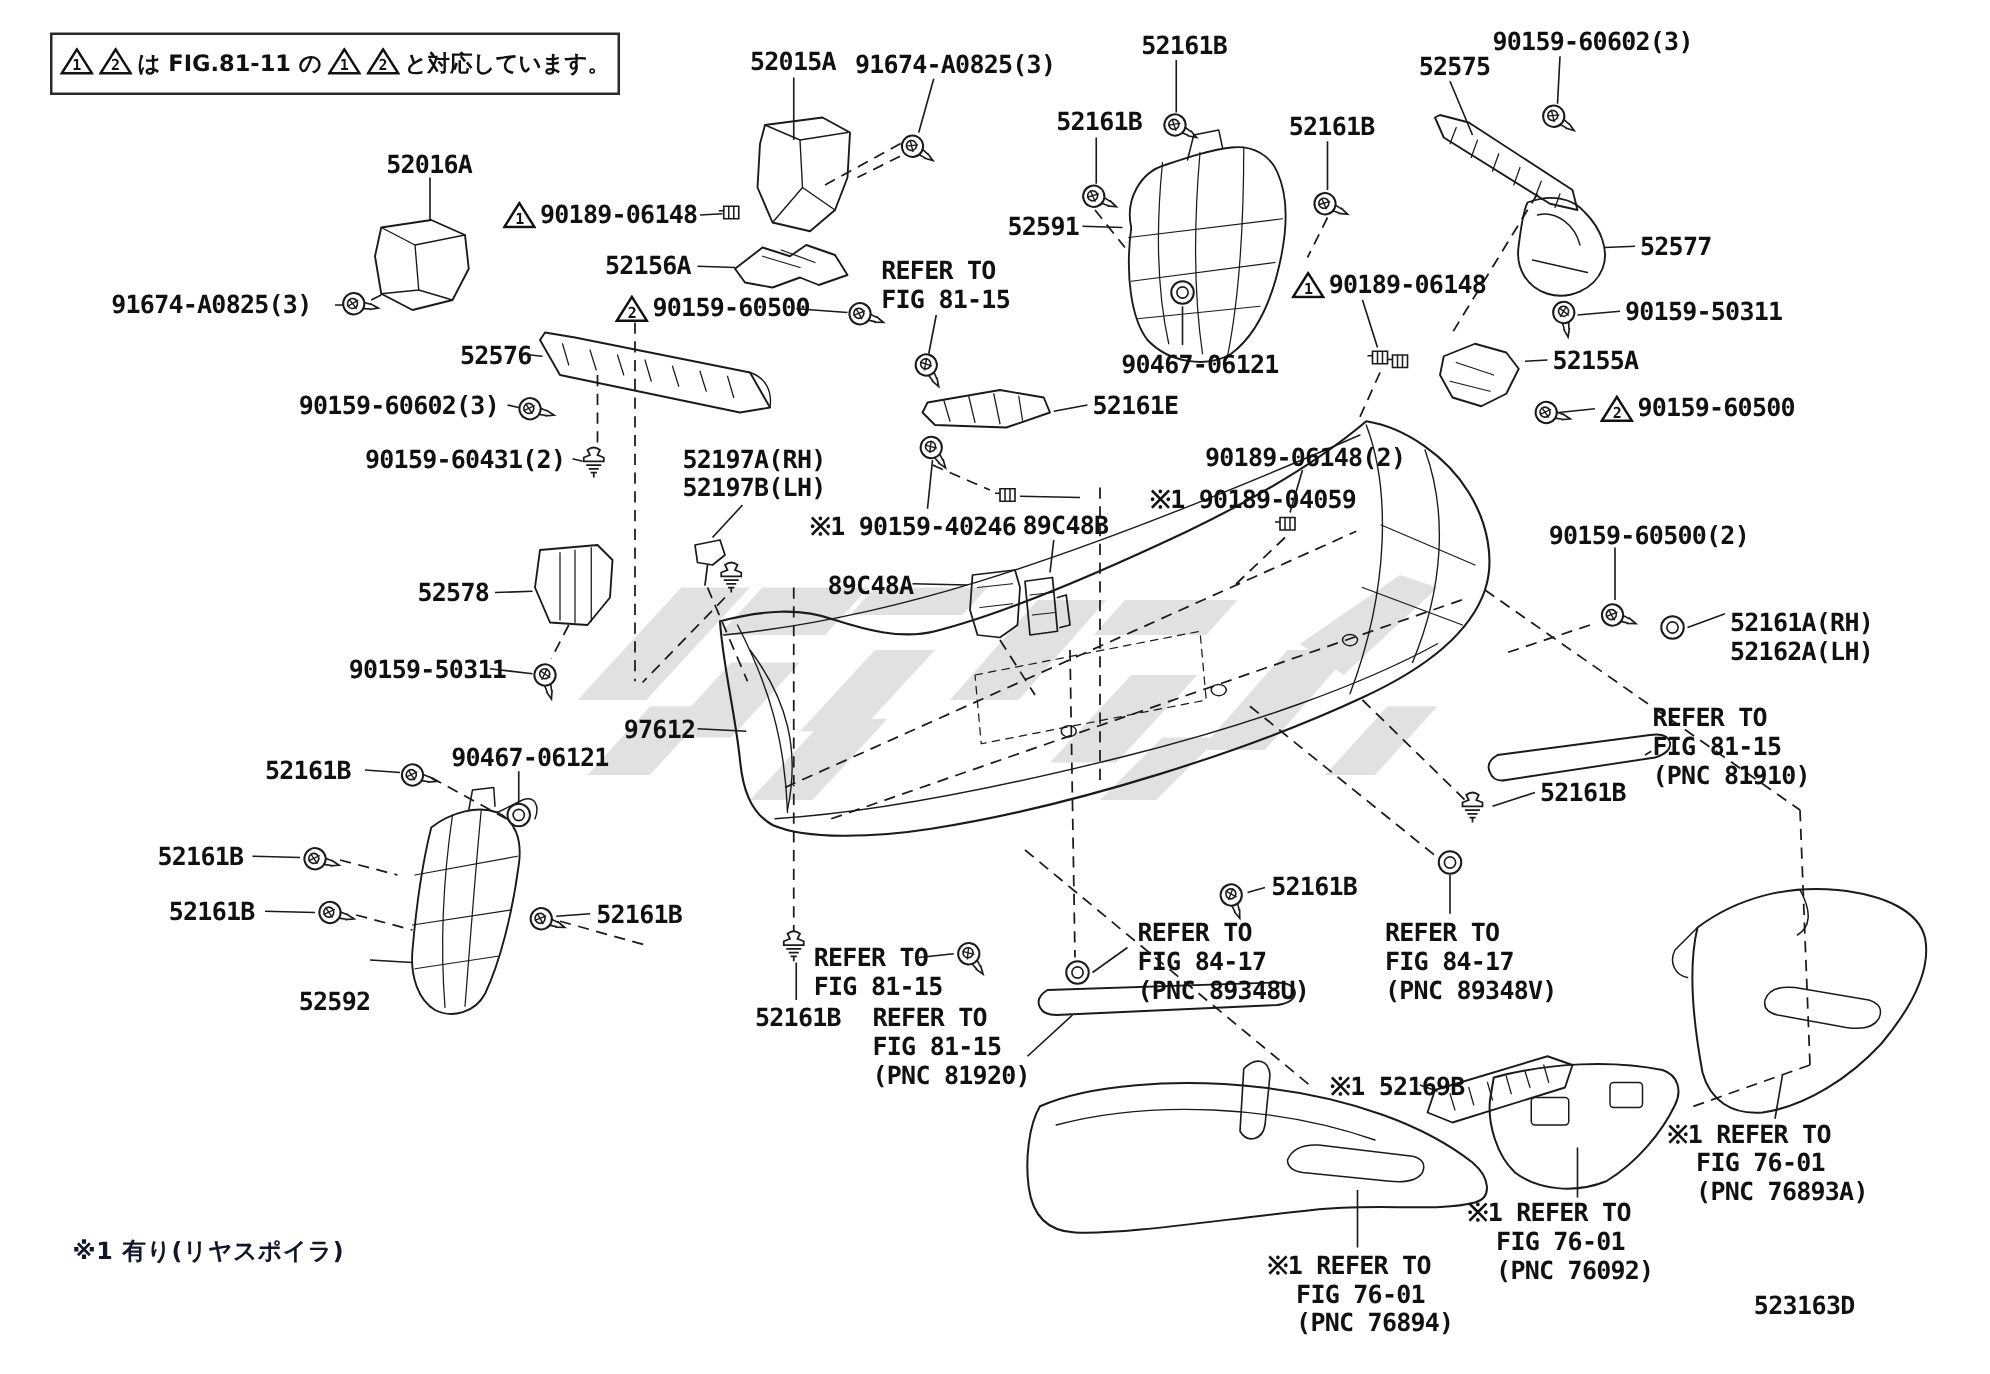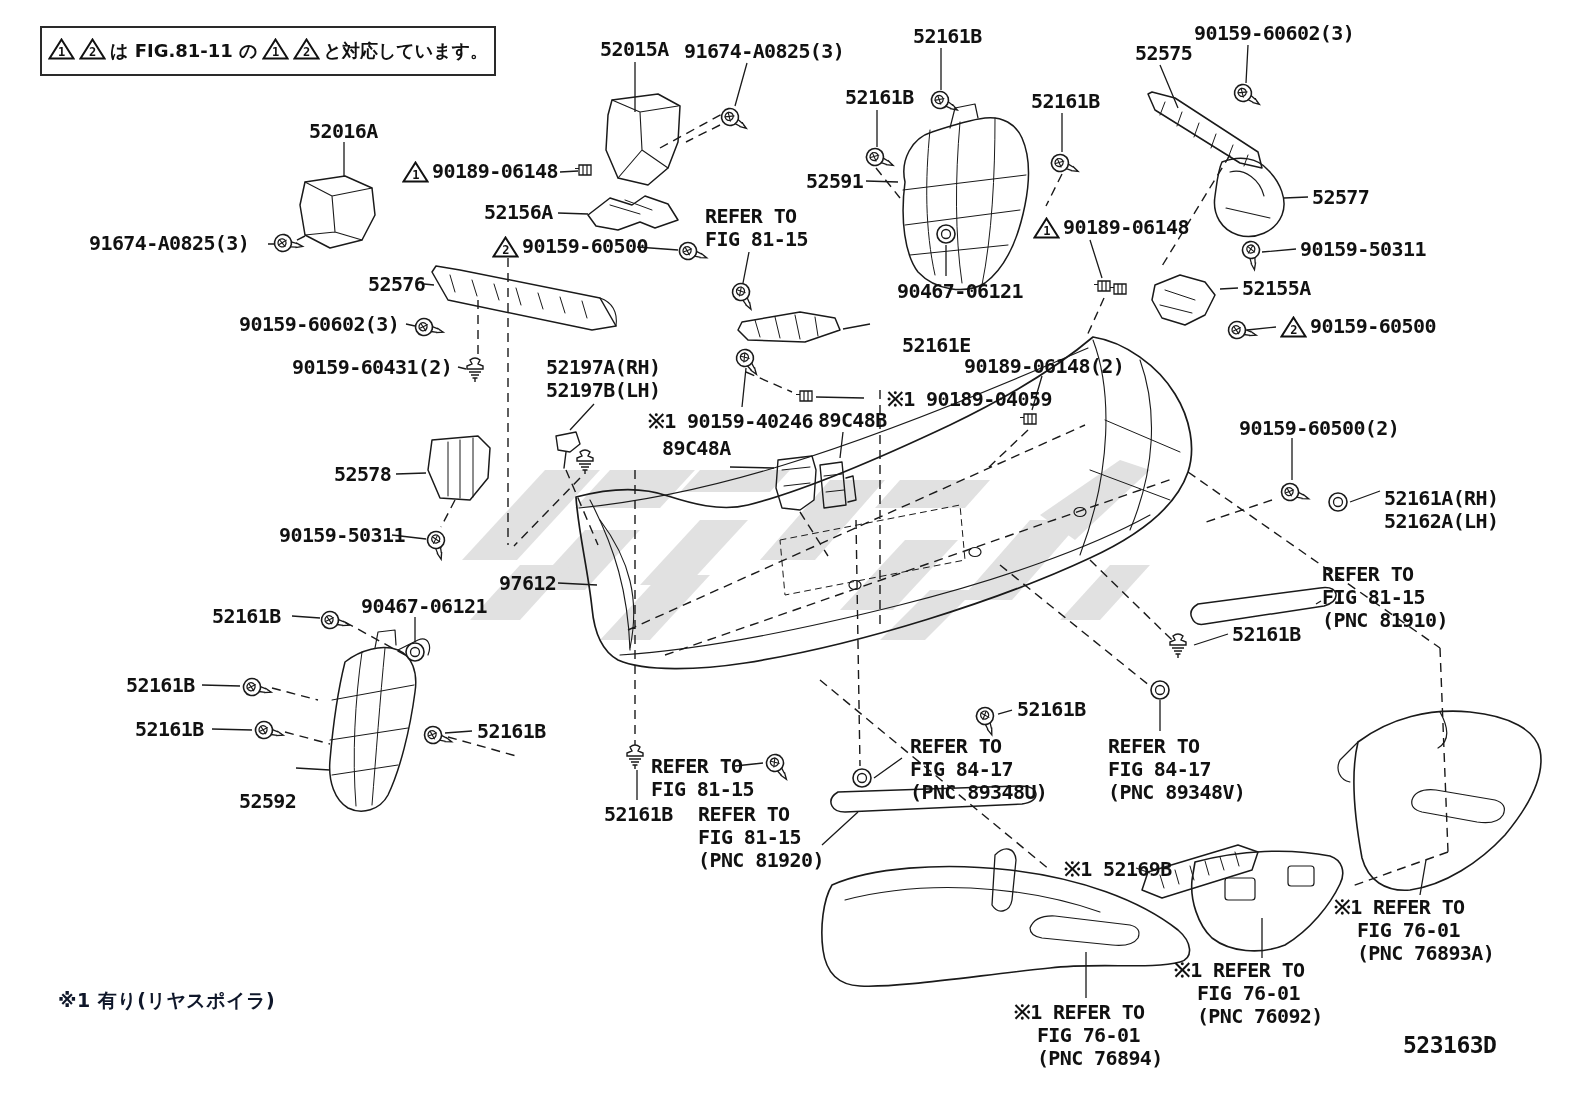--- a/index.html
+++ b/index.html
@@ -9,21 +9,21 @@
   #art{position:absolute;left:0;top:0;}
   #labels-layer{position:absolute;left:0;top:0;width:1592px;height:781px;}
   .part-label{position:absolute;font-weight:bold;font-size:20px;line-height:23px;
       letter-spacing:-0.6px;color:#111;white-space:pre;display:flex;align-items:flex-start;gap:3px;}
   .part-label .tri{margin-top:1px;}
   .note-box{position:absolute;left:40px;top:26px;width:452px;height:46px;border:2px solid #2a2a2a;
       display:flex;align-items:center;justify-content:center;gap:4px;
       font-family:"DejaVu Sans","Liberation Sans",sans-serif;font-size:18px;font-weight:bold;color:#111;}
   .footnote{position:absolute;left:58px;top:988px;font-family:"DejaVu Sans","Liberation Sans",sans-serif;
       font-size:19px;font-weight:bold;color:#0f172a;letter-spacing:0.5px;}
-  .diagram-id{position:absolute;left:1403px;top:1032px;font-size:23px;font-weight:bold;color:#111;
+  .diagram-id{position:absolute;left:1403px;top:1032px;font-size:20px;font-weight:bold;color:#111;
       letter-spacing:-0.5px;}
 </style>
 </head>
 <body>
 
 <svg id="art" width="1592" height="1099" viewBox="0 0 1592 1099">
   <defs>
     <g id="f-bolt">
       <circle r="8.5" fill="#fff" stroke="#1a1a1a" stroke-width="1.6"></circle>
       <circle r="4" cx="-1" fill="none" stroke="#1a1a1a" stroke-width="1.3"></circle>
@@ -309,27 +309,27 @@
     <div class="part-label" style="left: 1300px; top: 238px;"><span>90159-50311</span></div>
     <div class="part-label" style="left: 368px; top: 273px;"><span>52576</span></div>
     <div class="part-label" style="left: 239px; top: 313px;"><span>90159-60602(3)</span></div>
     <div class="part-label" style="left: 292px; top: 356px;"><span>90159-60431(2)</span></div>
     <div class="part-label" style="left: 897px; top: 280px;"><span>90467-06121</span></div>
     <div class="part-label" style="left: 1242px; top: 277px;"><span>52155A</span></div>
     <div class="part-label" style="left: 1280px; top: 315px;"><span class="tri"><svg width="27" height="22" viewBox="0 0 27 22">
           <path d="M13.5 1.5 L25.5 20.5 L1.5 20.5 Z" fill="none" stroke="#111" stroke-width="2"></path>
           <text x="13.5" y="18" text-anchor="middle" font-size="12" font-weight="bold" fill="#111" font-family="DejaVu Sans Mono, monospace">2</text>
         </svg></span><span>90159-60500</span></div>
-    <div class="part-label" style="left: 902px; top: 313px; margin-top: 21px;"><span>52161E</span></div>
+    <div class="part-label" style="left: 874px; top: 313px;"><span>52161E</span></div>
     <div class="part-label" style="left: 546px; top: 356px;"><span><div>52197A(RH)</div><div>52197B(LH)</div></span></div>
     <div class="part-label" style="left: 964px; top: 355px;"><span>90189-06148(2)</span></div>
-    <div class="part-label" style="left: 887px; top: 388px;"><span>※1 90189-04059</span></div>
+    <div class="part-label" style="left: 920px; top: 388px;"><span>※1 90189-04059</span></div>
     <div class="part-label" style="left: 648px; top: 410px;"><span>※1 90159-40246</span></div>
     <div class="part-label" style="left: 818px; top: 409px;"><span>89C48B</span></div>
-    <div class="part-label" style="left: 662px; top: 437px; justify-content: center;"><span>89C48A</span></div>
+    <div class="part-label" style="left: 662px; top: 457px; justify-content: center;"><span>89C48A</span></div>
     <div class="part-label" style="left: 1239px; top: 417px;"><span>90159-60500(2)</span></div>
     <div class="part-label" style="left: 1384px; top: 487px;"><span><div>52161A(RH)</div><div>52162A(LH)</div></span></div>
     <div class="part-label" style="left: 334px; top: 463px;"><span>52578</span></div>
     <div class="part-label" style="left: 279px; top: 524px;"><span>90159-50311</span></div>
     <div class="part-label" style="left: 499px; top: 572px;"><span>97612</span></div>
     <div class="part-label" style="left: 1322px; top: 563px;"><span><div>REFER TO</div><div>FIG 81-15</div><div>(PNC 81910)</div></span></div>
     <div class="part-label" style="left: 1232px; top: 623px;"><span>52161B</span></div>
     <div class="part-label" style="left: 212px; top: 605px;"><span>52161B</span></div>
     <div class="part-label" style="left: 361px; top: 595px;"><span>90467-06121</span></div>
     <div class="part-label" style="left: 126px; top: 674px;"><span>52161B</span></div>

